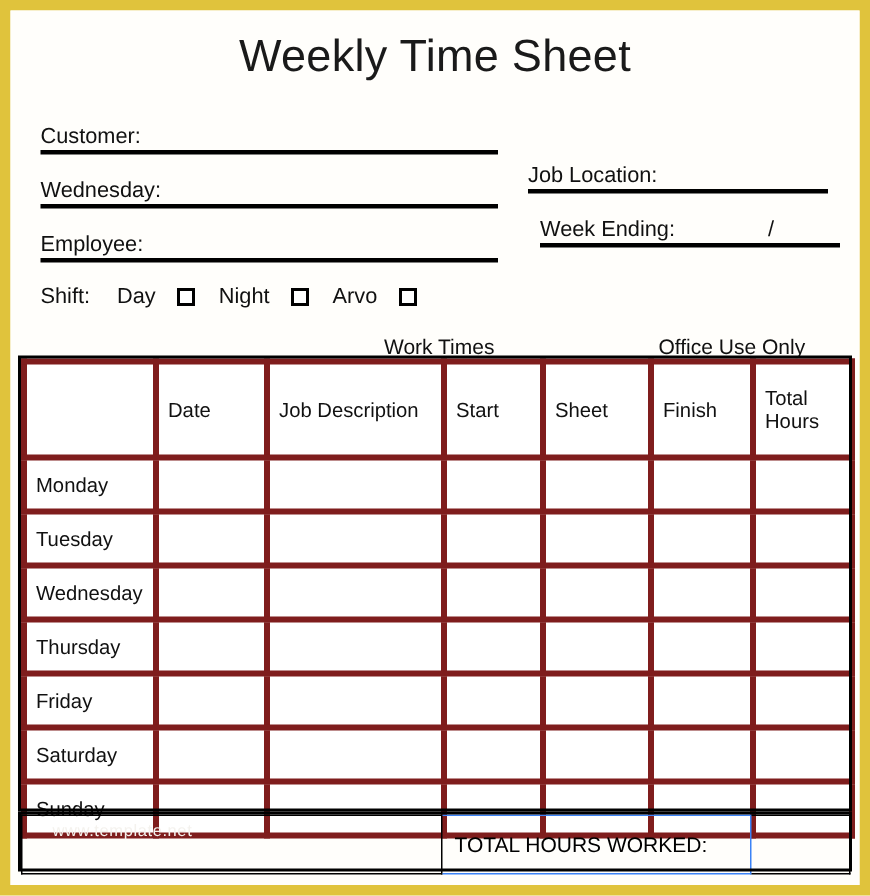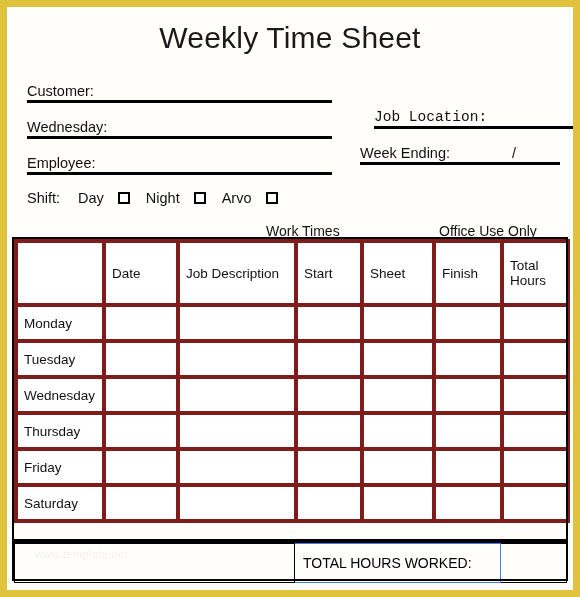--- a/index.html
+++ b/index.html
@@ -70,21 +70,21 @@
   .field .slash {
     position: absolute;
     bottom: 1px;
     font-size: 14.5px;
     color: #111111;
   }
 
   #f-customer   { left: 20px;  top: 74px;  width: 305px; }
   #f-supervisor { left: 20px;  top: 110px; width: 305px; }
   #f-employee   { left: 20px;  top: 146px; width: 305px; }
-  #f-joblocation{ left: 367px; top: 100px; width: 200px; font-family: Liberation Mono, monospace; }
+  #f-joblocation{ left: 345px; top: 100px; width: 200px; }
   #f-weekending { left: 353px; top: 136px; width: 200px; }
   #f-weekending .slash { left: 152px; }
 
   
   #shift-row {
     position: absolute;
     left: 20px;
     top: 180px;
     height: 22px;
     display: flex;
@@ -108,21 +108,21 @@
     background: #ffffff;
   }
 
   
   .section-caption {
     position: absolute;
     font-size: 14px;
     color: #111111;
     white-space: nowrap;
   }
-  #cap-worktimes { left: 259px; top: 216px; text-align: right; }
+  #cap-worktimes { left: 249px; top: 216px; text-align: right; }
   #cap-officeuse { left: 432px; top: 216px; }
 
   
   #timesheet {
     position: absolute;
     left: 7px;
     top: 232px;
     width: 552px;
     border-collapse: collapse;
     table-layout: fixed;
@@ -299,20 +299,29 @@
         </tr>
         <tr class="day-row">
           <td class="day-name">Saturday</td>
           <td></td>
           <td></td>
           <td></td>
           <td></td>
           <td></td>
           <td></td>
         </tr>
+        <tr class="day-row">
+          <td class="day-name">Sunday</td>
+          <td></td>
+          <td></td>
+          <td></td>
+          <td></td>
+          <td></td>
+          <td></td>
+        </tr>
       </tbody>
     </table>
 
     <table id="timesheet-total" style="position:absolute;left:7px;top:536px;width:552px;border-collapse:collapse;table-layout:fixed;">
       <colgroup>
         <col style="width:280px">
         <col style="width:206px">
         <col style="width:66px">
       </colgroup>
       <tbody>

